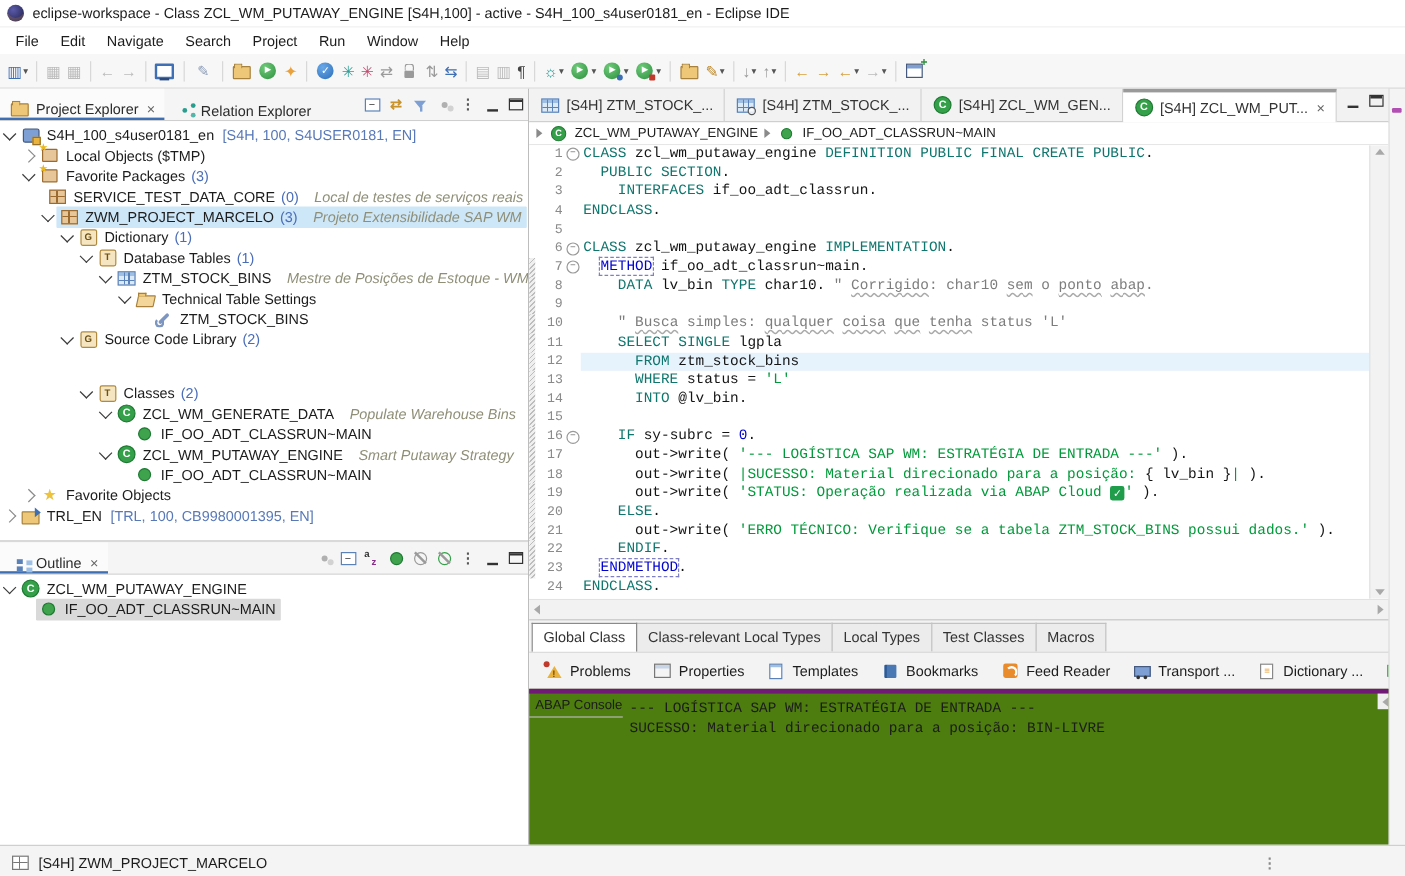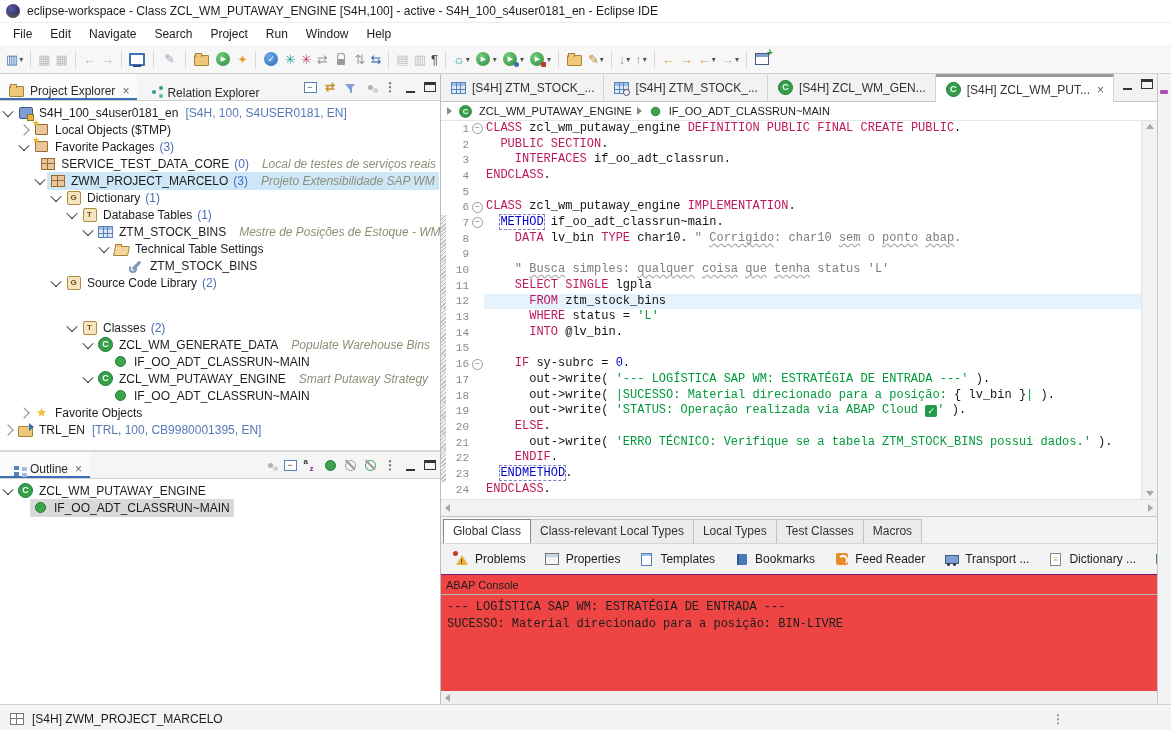--- a/index.html
+++ b/index.html
@@ -119,38 +119,38 @@
   .breadcrumb .ic{transform:scale(.85)}
   .codewrap{height:378px;display:flex;flex-direction:column;position:relative;background:#fff;flex:none;overflow:hidden}
   .crow{height:15.7px;display:flex;align-items:center;flex:none}
   .diffbar{width:5px;align-self:stretch;flex:none}
   .diffbar.on{background:repeating-linear-gradient(135deg,#bdbdbd 0 1px,#efefef 1px 3px)}
   .lnum{width:23px;text-align:right;color:#8a8a8a;font:11px "Liberation Mono",monospace;flex:none;padding-right:2px}
   .foldc{width:13px;flex:none;display:flex;align-items:center;justify-content:center}
   .foldm{width:9px;height:9px;border:1px solid #9a9a9a;border-radius:50%;color:#6a6a6a;font:8px/7px "Liberation Mono",monospace;text-align:center;background:#fff}
   .codetext{flex:1;font:12px/15.7px "Liberation Mono",monospace;white-space:pre;margin:0;align-self:stretch;padding-left:2px}
   .crow.cur .codetext{background:#e6f2fc}
-  .ck{color:#be185d}.ci{color:#141414}.cs{color:#009a3a}.cn{color:#0202d0}
+  .ck{color:#0f766e}.ci{color:#141414}.cs{color:#009a3a}.cn{color:#0202d0}
   .cc{color:#7d7d7d}
   .cw{color:#7d7d7d;text-decoration:underline;text-decoration-style:wavy;text-decoration-color:#aaa;text-underline-offset:2px}
   .cb{color:#0202d0;outline:1px dashed #8080c0}
   .chk{display:inline-block;width:12px;height:12px;border-radius:2px;background:#1f9d4b;color:#fff;font:9px/12px "Liberation Sans",sans-serif;text-align:center;vertical-align:-1px}
   .chk.dark{background:#161616}
   .vscroll{position:absolute;right:0;top:0;bottom:0;width:15px;background:#f2f2f2;border-left:1px solid #e2e2e2;display:flex;flex-direction:column;align-items:center;justify-content:space-between;padding:3px 0}
   .arr-up{width:0;height:0;border-left:4px solid transparent;border-right:4px solid transparent;border-bottom:5px solid #a8a8a8}
   .arr-dn{width:0;height:0;border-left:4px solid transparent;border-right:4px solid transparent;border-top:5px solid #a8a8a8}
   .arr-l{width:0;height:0;border-top:4px solid transparent;border-bottom:4px solid transparent;border-right:5px solid #a8a8a8}
   .arr-r{width:0;height:0;border-top:4px solid transparent;border-bottom:4px solid transparent;border-left:5px solid #a8a8a8}
   .hscroll{height:16px;background:#f2f2f2;border-top:1px solid #e2e2e2;display:flex;align-items:center;justify-content:space-between;padding:0 4px;flex:none}
   .foldtabs{height:26px;background:#f3f3f3;border-top:1px solid #c6c6c6;display:flex;align-items:flex-end;padding-left:2px;flex:none}
   .ftab{padding:4px 9px 5px;border:1px solid #c2c2c2;border-bottom:none;margin-right:-1px;color:#333;background:#ececec}
   .ftab.active{background:#fff;border-color:#8a8a8a;position:relative;z-index:2}
   .viewsbar{height:30px;background:#f3f3f3;border-top:1px solid #d6d6d6;display:flex;align-items:center;padding-left:4px;gap:2px;flex:none;overflow:hidden}
   .vbtab{display:flex;align-items:center;gap:5px;padding:0 8px;height:24px;white-space:nowrap}
-  .console{flex:1;display:flex;flex-direction:column;background:#ef4444;border-top:1px solid #701a75;min-height:0}
+  .console{flex:1;display:flex;flex-direction:row;background:#4d7c0f;border-top:4px solid #701a75;min-height:0}
   .console-header{height:19px;display:flex;align-items:center;padding-left:5px;font-size:11px;border-bottom:1px solid #b8b8b8;flex:none}
   .console-body{flex:1;padding:4px 0 0 6px;font:12px/17px "Liberation Mono",monospace;overflow:hidden}
   .console-scroll{height:13px;background:#efefef;display:flex;align-items:center;padding-left:4px;flex:none}
   .statusbar{height:27px;background:#f4f4f4;border-top:1px solid #cfcfcf;display:flex;align-items:center;gap:7px;padding-left:8px;position:relative}
   .status-dots{position:absolute;left:1052px;color:#8a8a8a;font-weight:bold}
 </style>
 </head>
 <body>
 
 <div class="titlebar">

